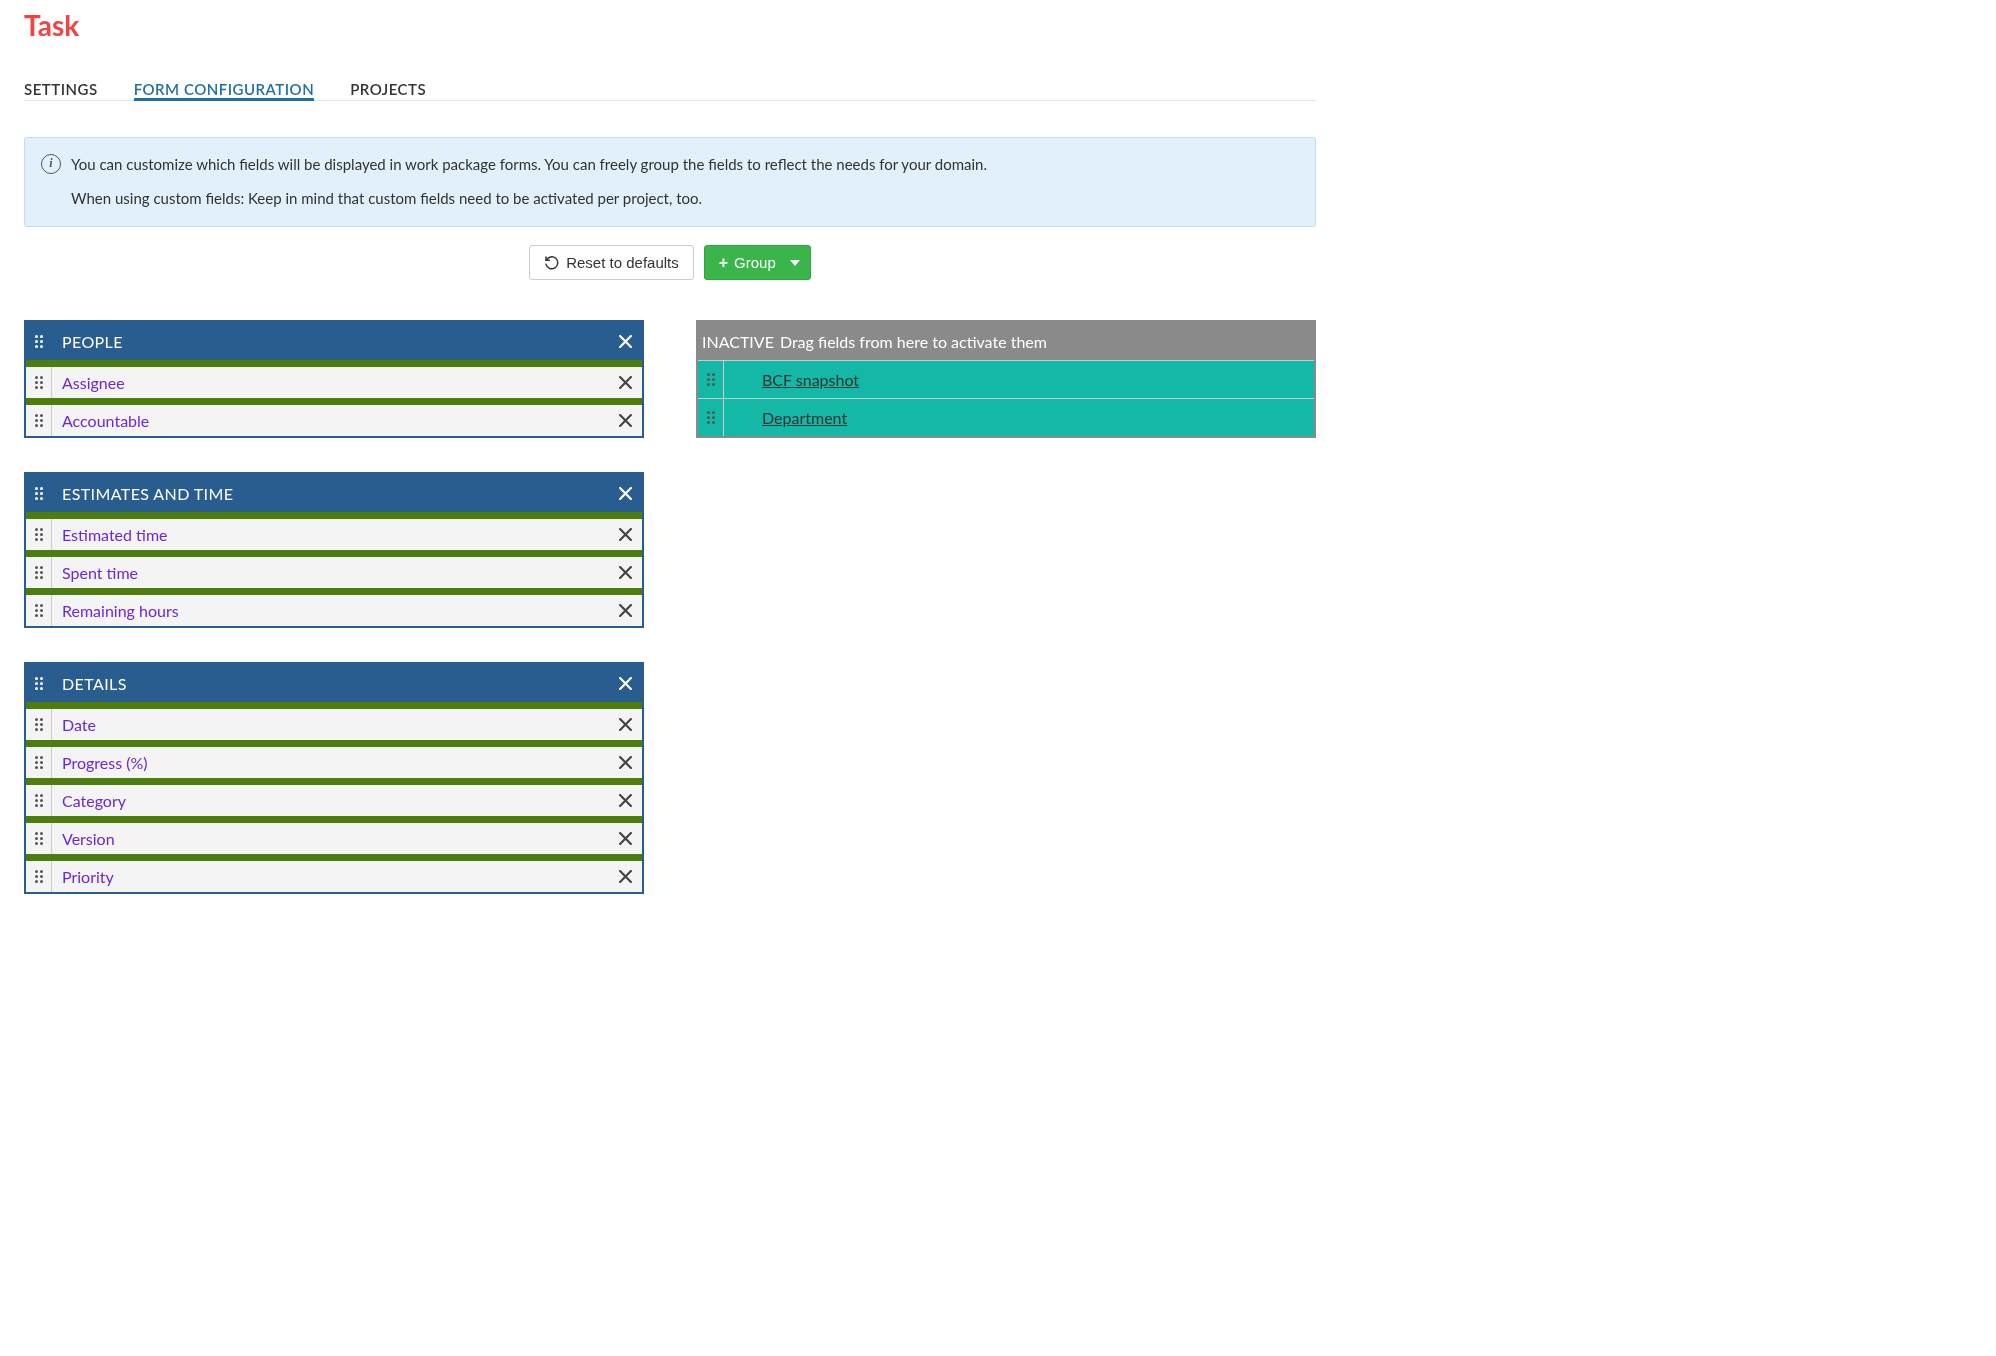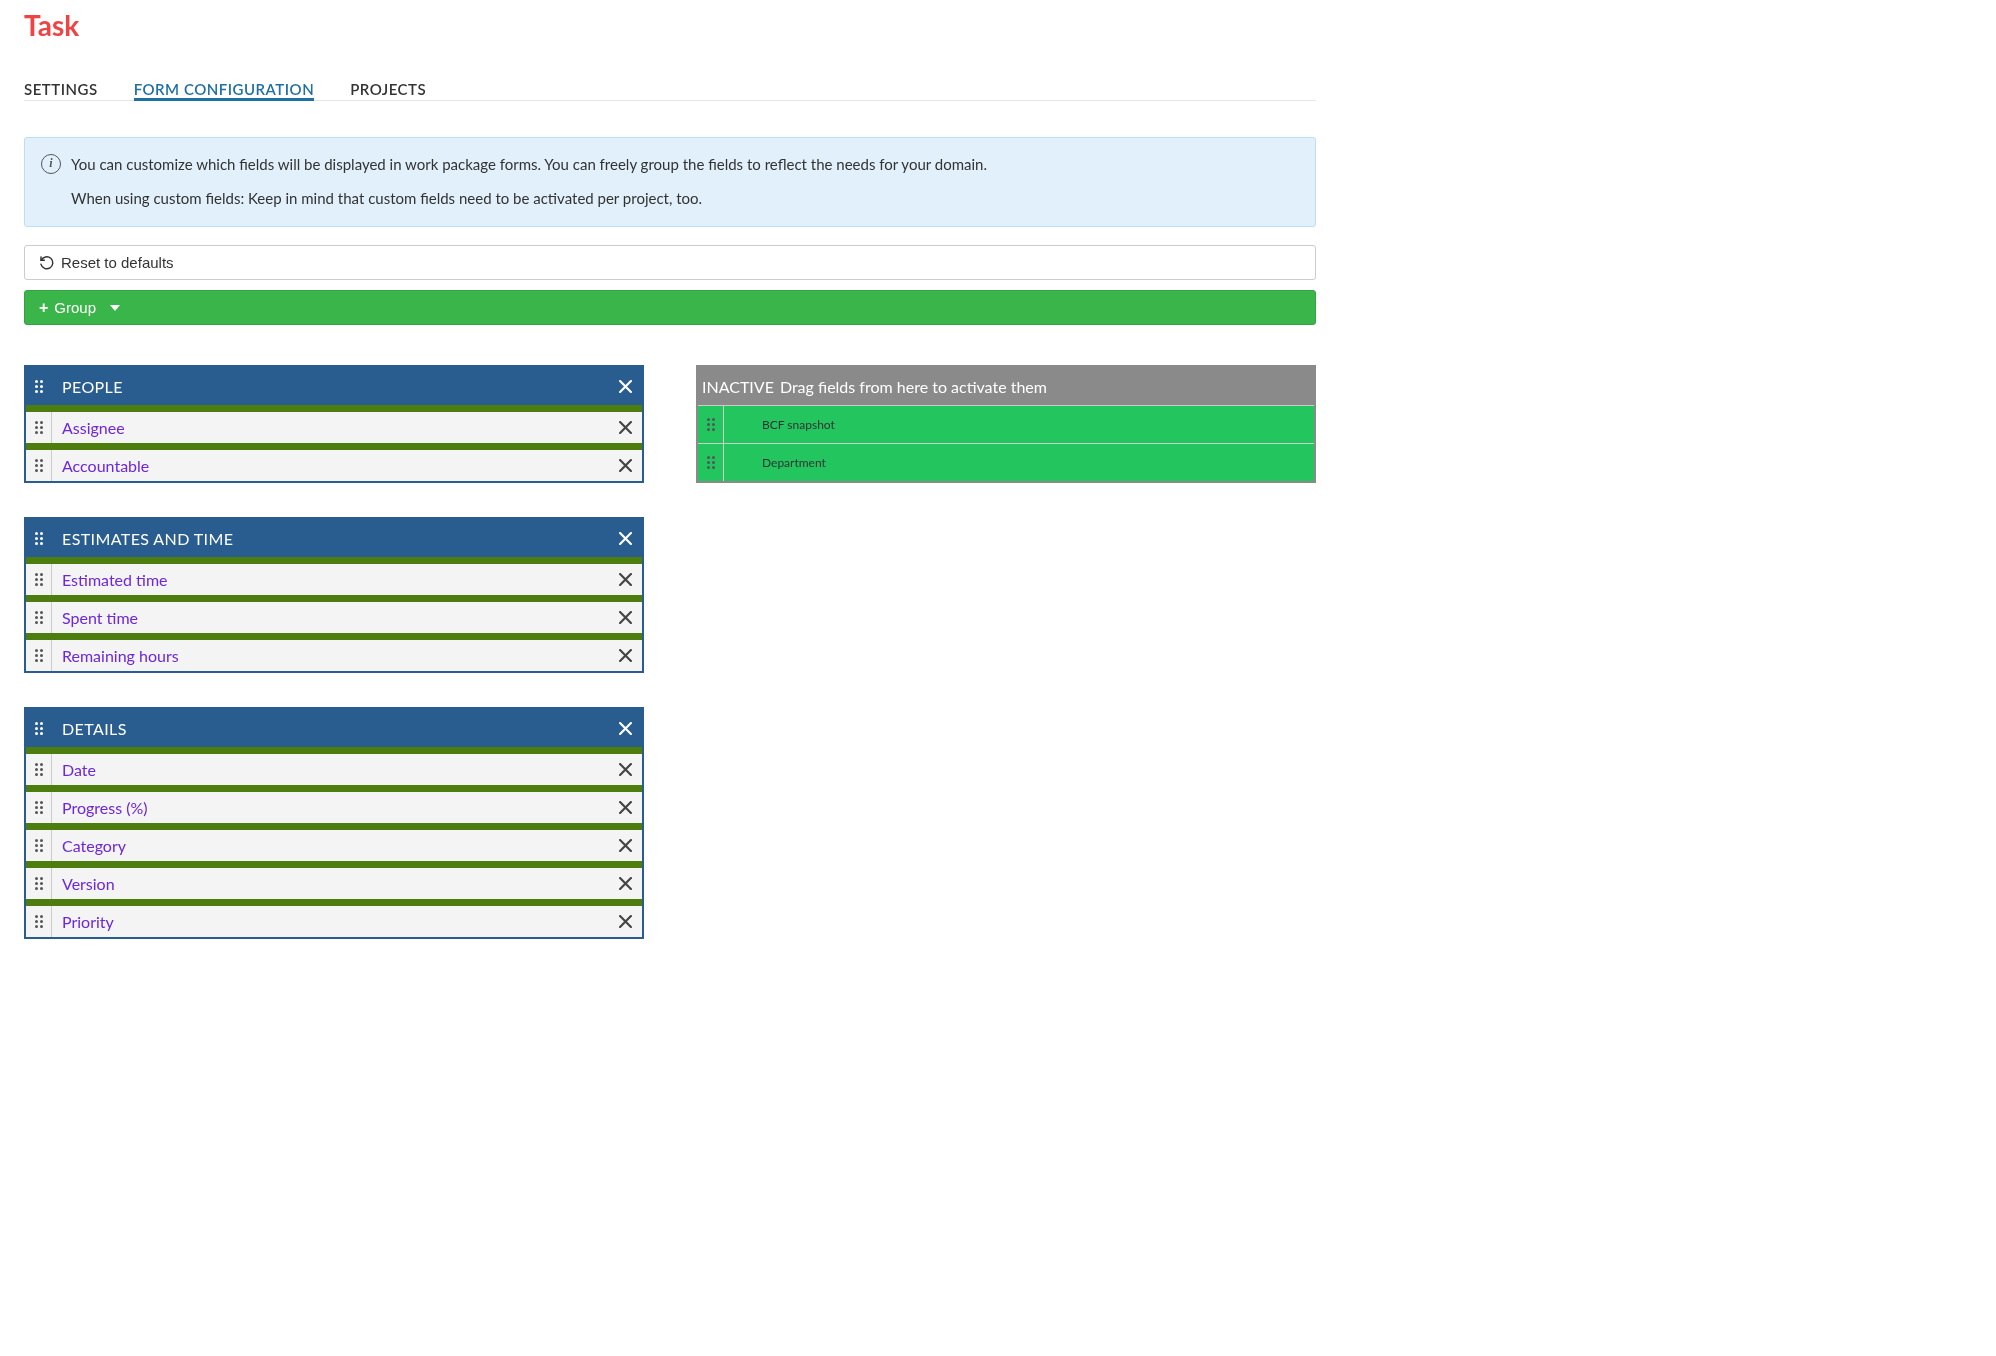--- a/index.html
+++ b/index.html
@@ -51,23 +51,22 @@
   .info-line1 { display: flex; align-items: center; gap: 10px; }
   .info-line2 { padding-left: 30px; margin-top: 10px; }
   .info-icon {
     width: 20px; height: 20px; flex: 0 0 20px;
     border: 1.5px solid #555; border-radius: 50%;
     display: inline-flex; align-items: center; justify-content: center;
     font-size: 12px; font-weight: 700; color: #555;
     font-family: Georgia, serif; font-style: italic;
   }
   .toolbar {
-    display: flex; justify-content: flex-end; gap: 10px;
+    display: flex; justify-content: center; gap: 10px;
     margin-top: 18px;
-    flex-direction: column;
   }
   .btn {
     display: inline-flex; align-items: center; gap: 6px;
     padding: 8px 14px; font-size: 15px;
     border-radius: 3px; cursor: pointer; border: 1px solid #ccc;
     background: #fff; color: #333;
   }
   .btn.reset { background: #fff; }
   .btn.group {
     background: #3ab54a; border-color: #34a244; color: #fff;
@@ -132,22 +131,23 @@
     border: 2px solid #8a8a8a;
   }
   .inactive-header {
     background: #8a8a8a; color: #fff;
     height: 38px; display:flex; align-items:center;
     padding: 0 6px 0 4px; font-size: 16px;
   }
   .inactive-header .strong { font-weight: 400; margin-right: 6px; }
   .inactive-row {
     display:flex; align-items:center; height:38px;
-    background:#22c55e; color:#333; border-top:1px solid #ccc;
-    font-size:12px;
+    background:#14b8a6; color:#333; border-top:1px solid #ccc;
+    font-size:16px;
+    text-decoration:underline;
   }
   .inactive-row .drag-cell { color:#555; border-right:1px solid #ccc; }
   .inactive-row .label-cell { padding-left: 38px; }
 </style>
 </head>
 <body>
 
 <div class="page">
   <h1 class="title">Task</h1>
 

